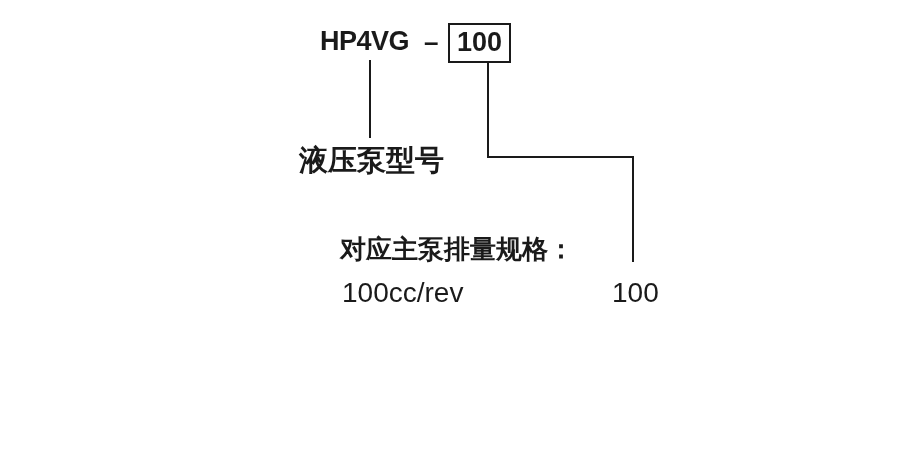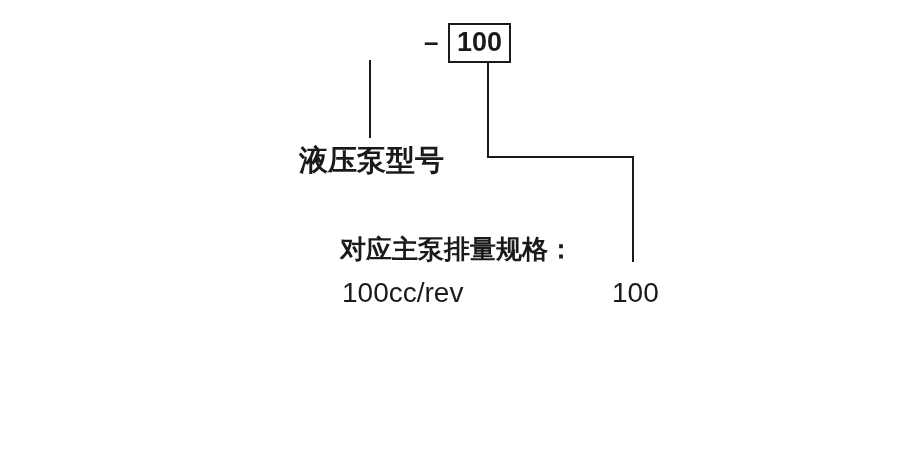--- a/index.html
+++ b/index.html
@@ -58,20 +58,21 @@
   .value-right {
     left: 612px; top: 278px;
     font-size: 28px;
   }
 </style>
 </head>
 <body>
 
 <div class="canvas">
 
+  <span class="abs model-prefix">HP4VG</span>
 
   <span class="abs model-sep">–</span>
 
   <div class="abs value-box">
     <span>100</span>
   </div>
 
   <div class="line line-model-v"></div>
   <div class="line line-size-v1"></div>
   <div class="line line-size-h"></div>

